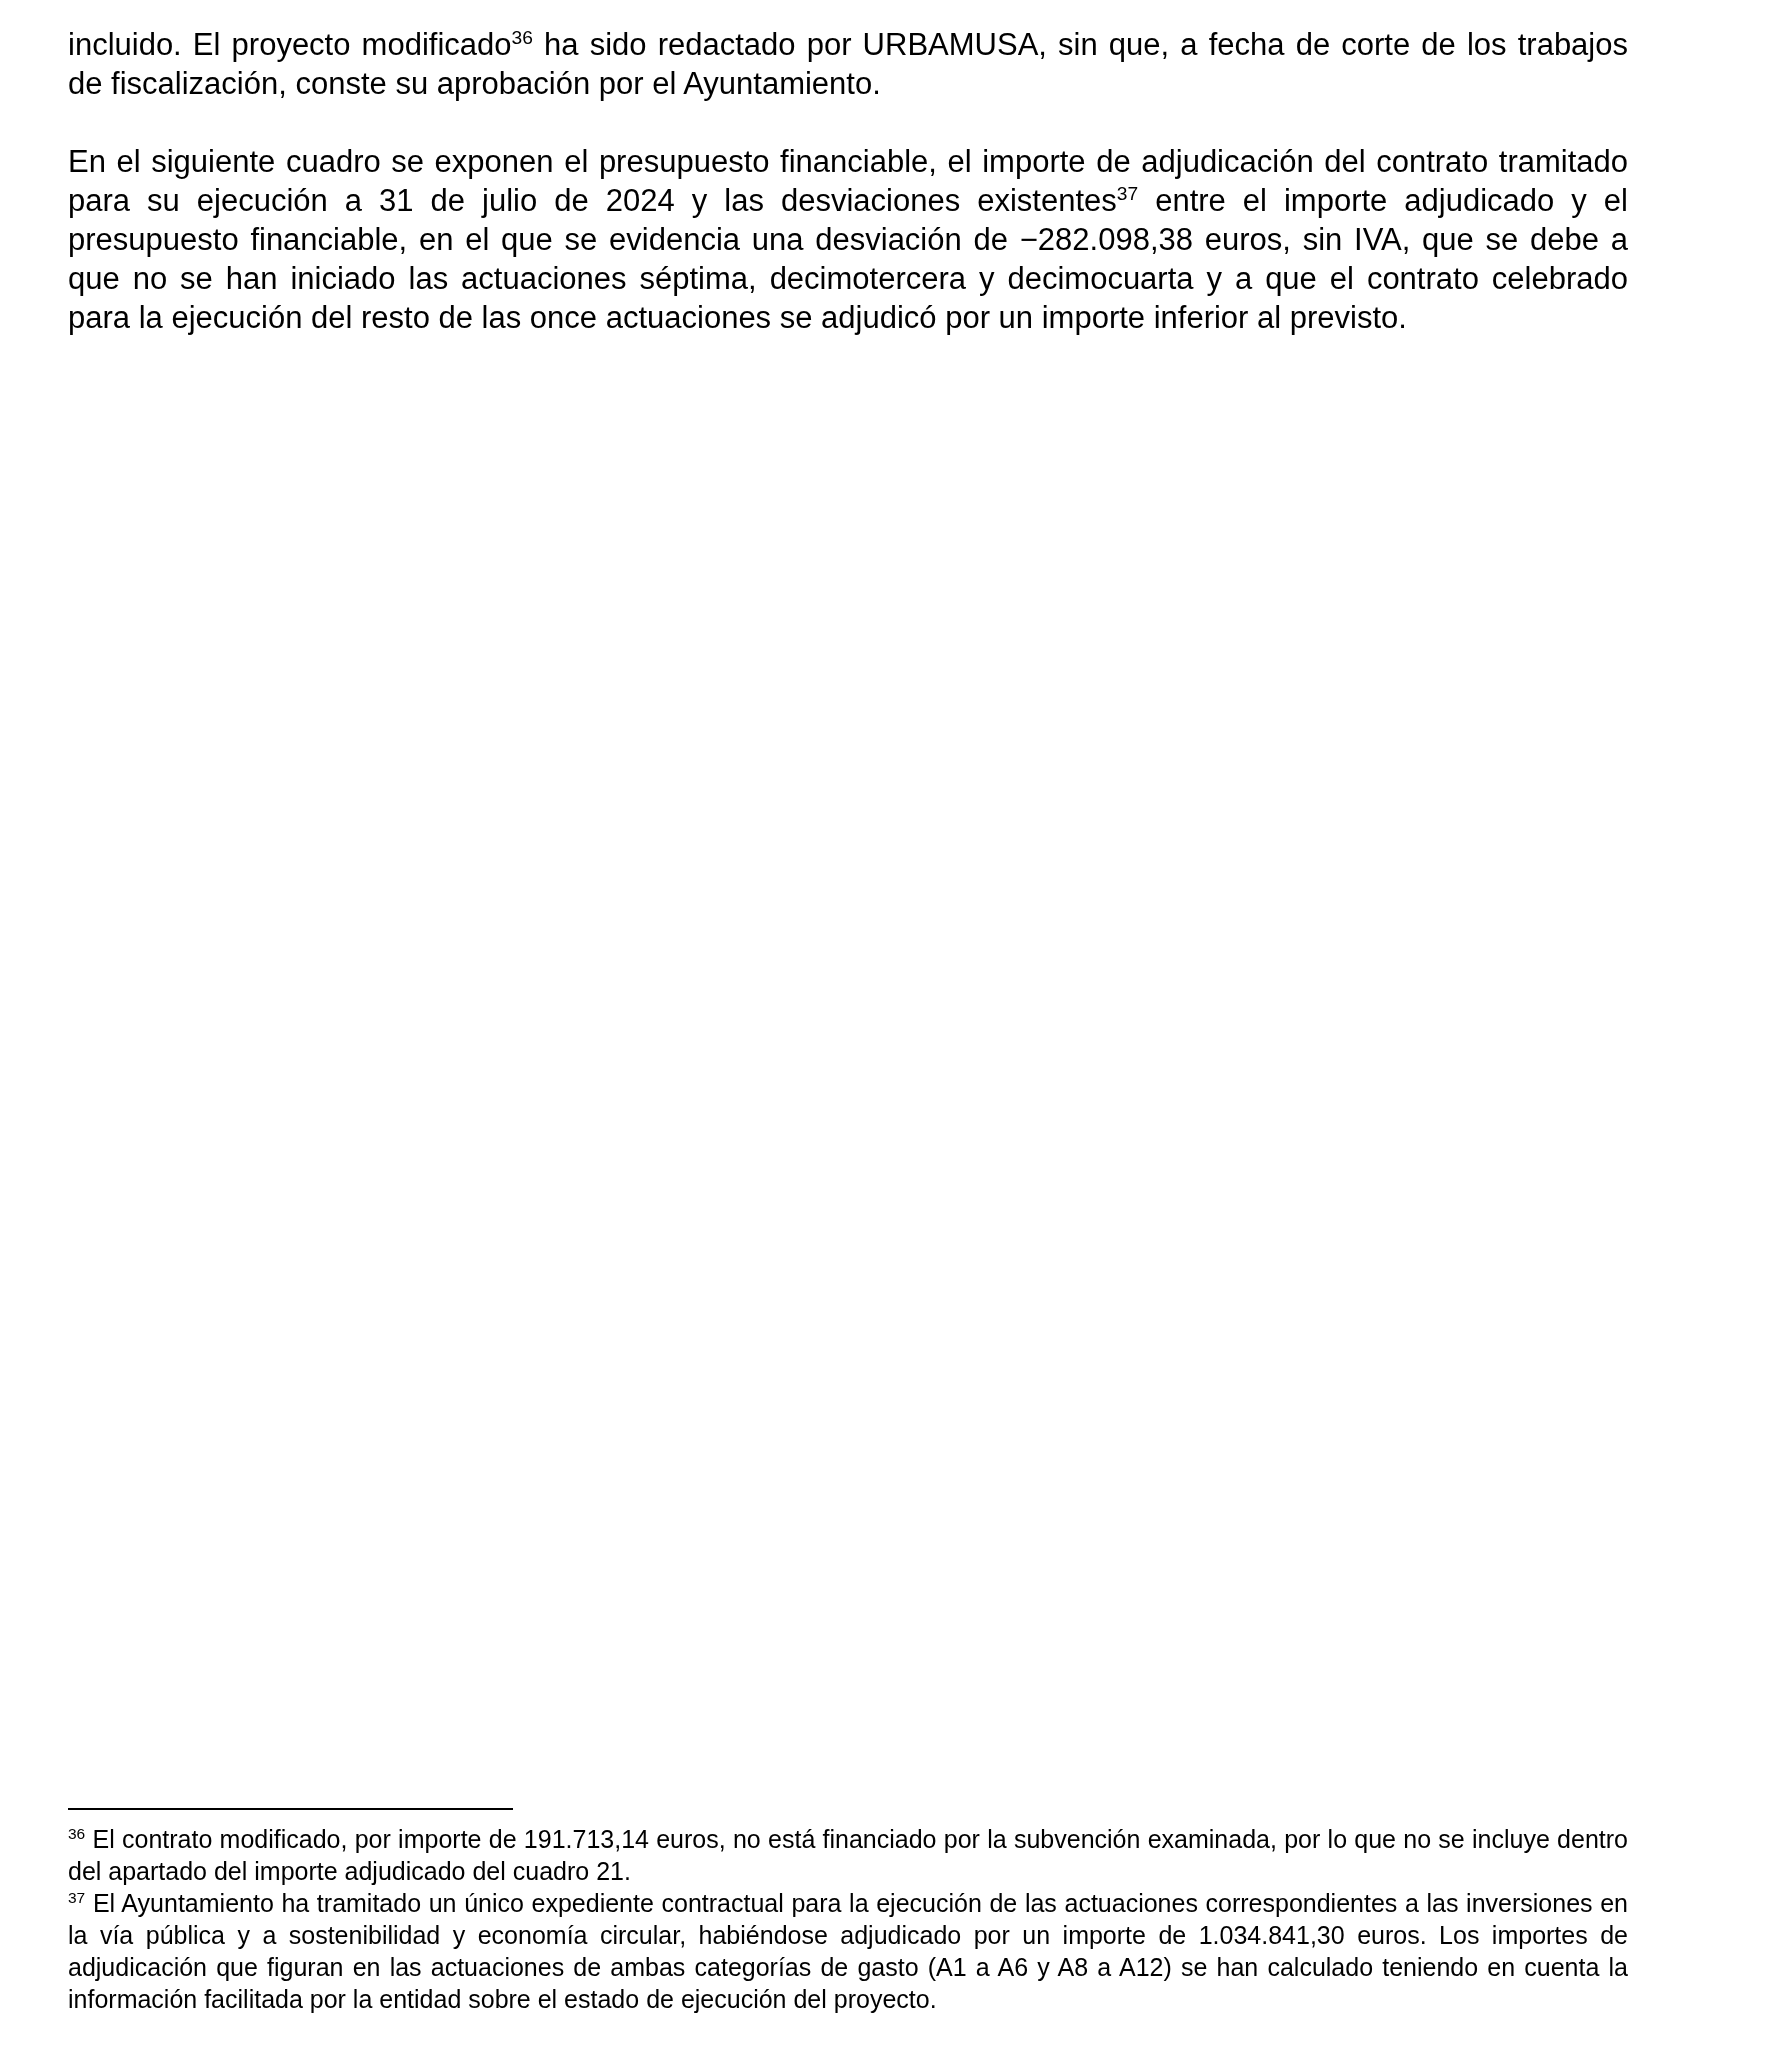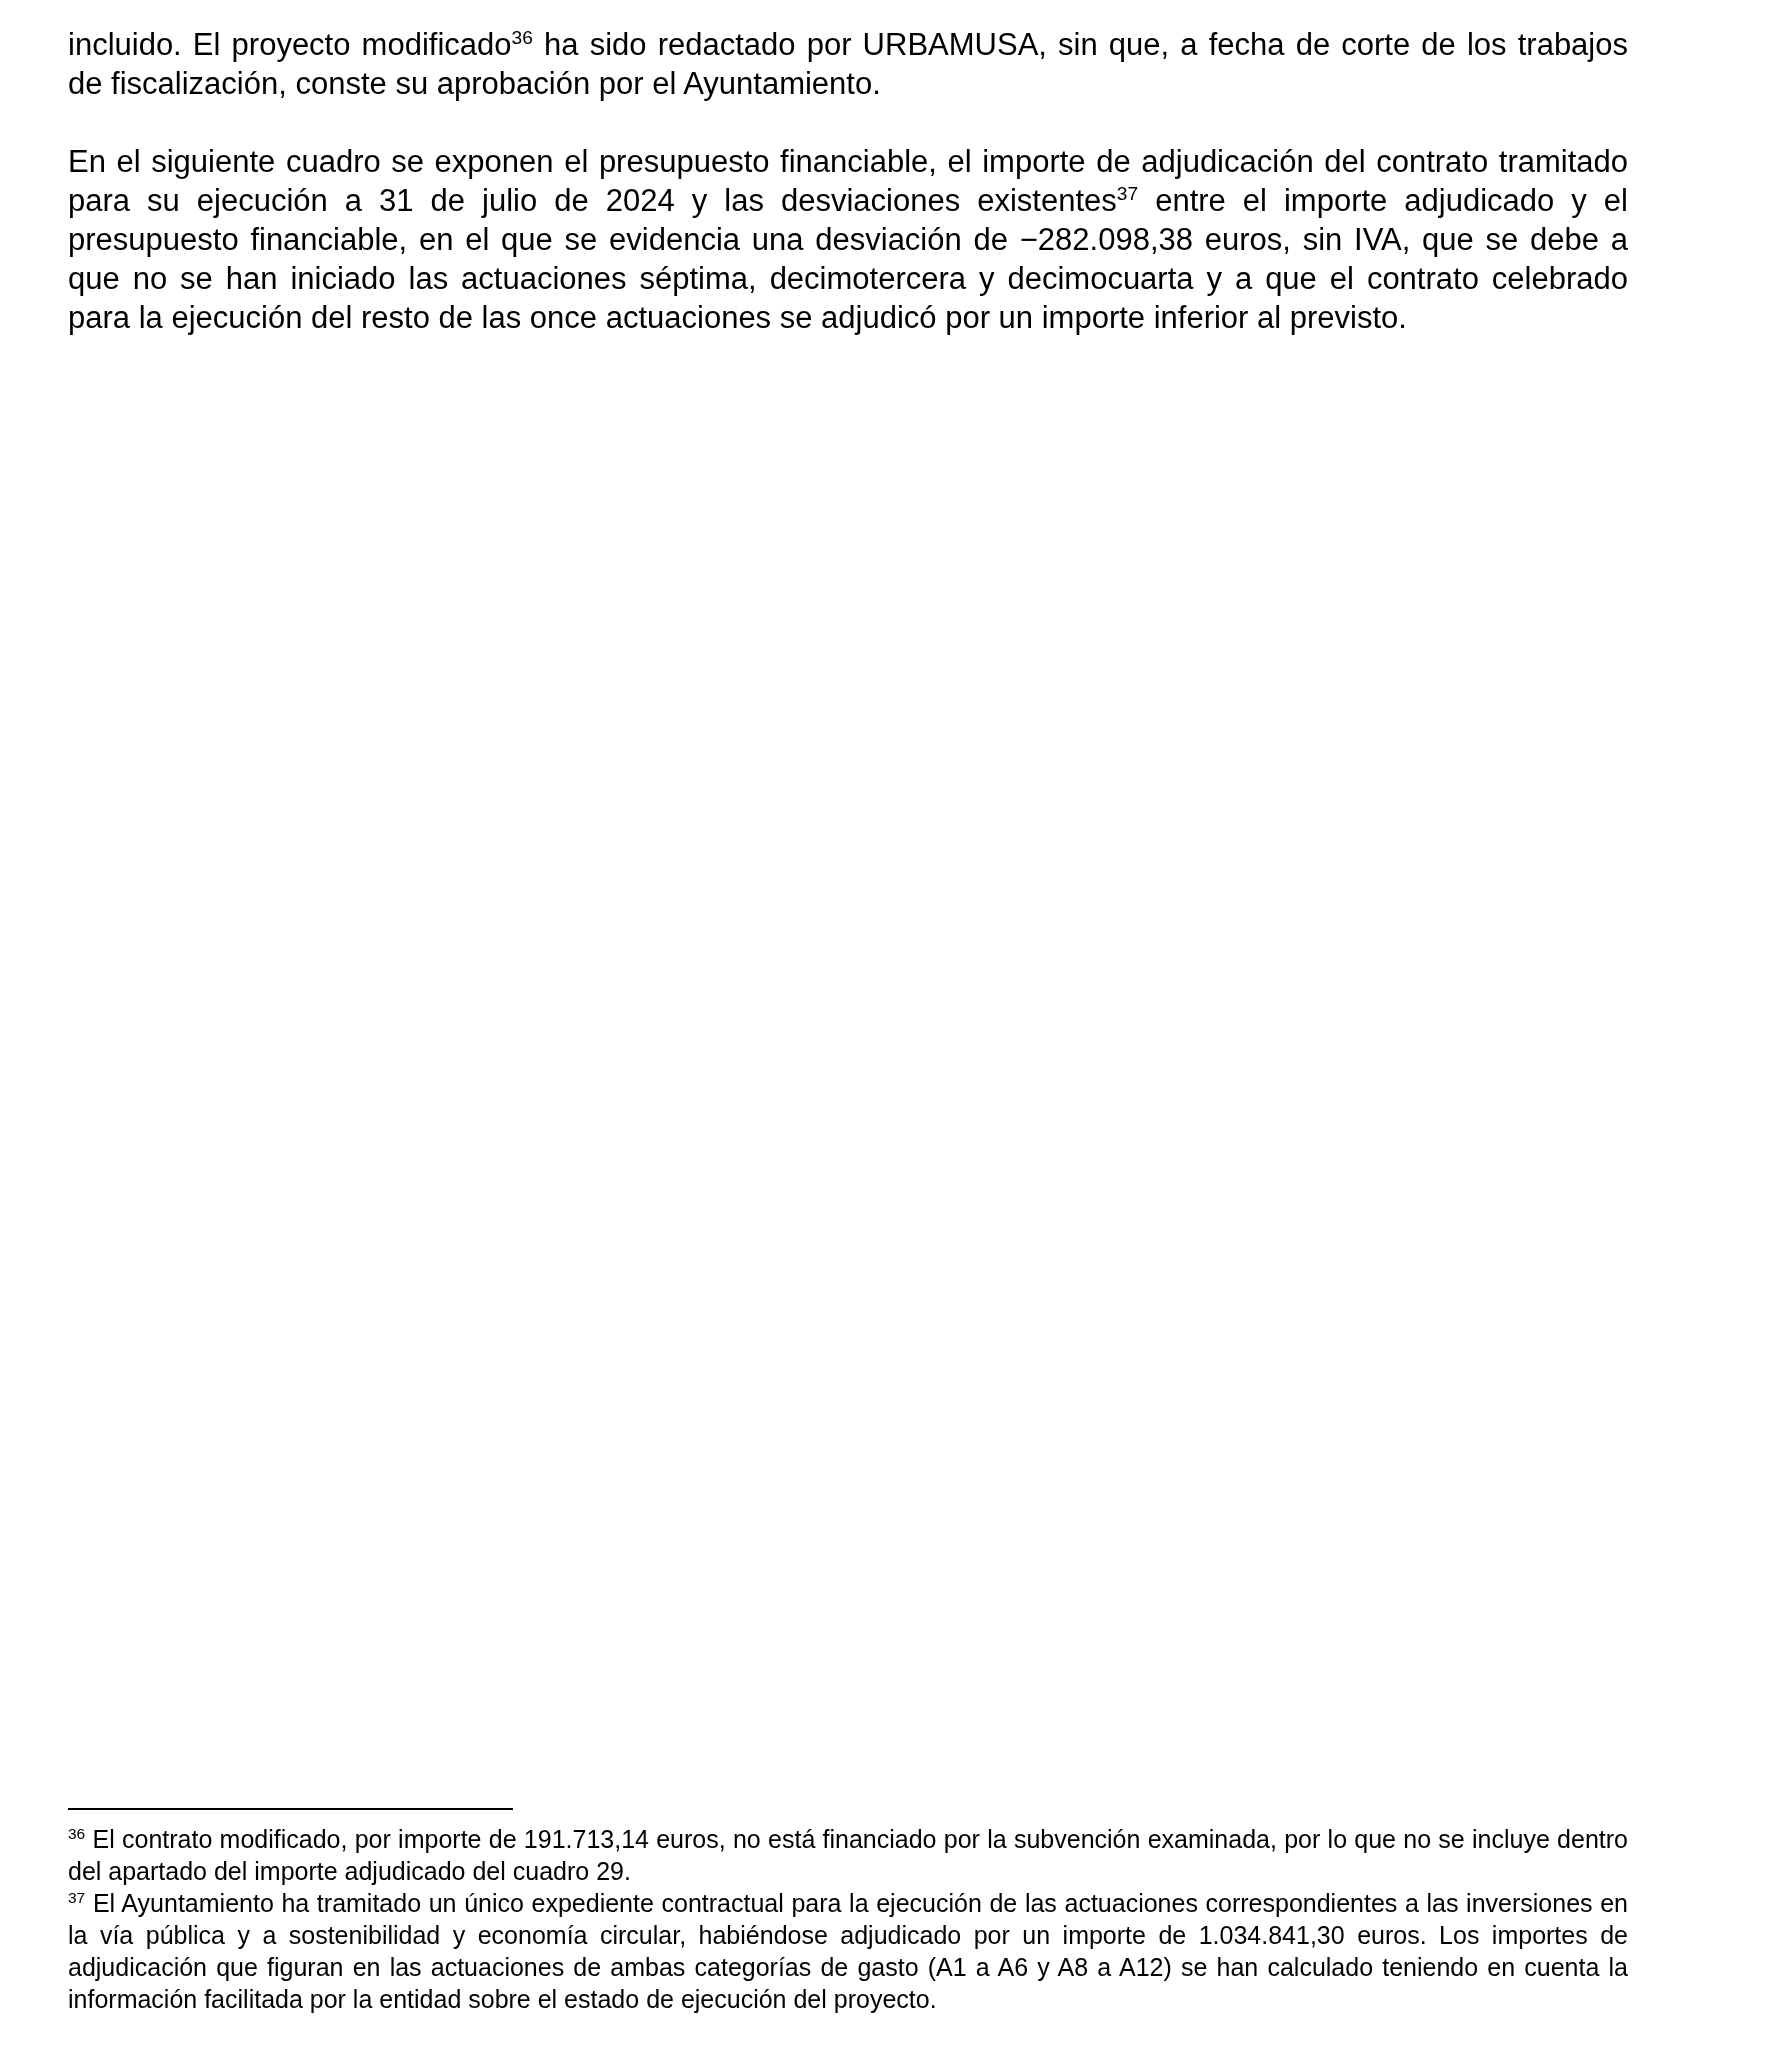--- a/index.html
+++ b/index.html
@@ -56,20 +56,20 @@
     <p class="para"><span>En el siguiente cuadro se exponen el presupuesto financiable, el importe de adjudicación del contrato tramitado para su ejecución a 31 de julio de 2024 y las desviaciones existentes</span><sup class="fn-ref">37</sup><span> entre el importe adjudicado y el presupuesto financiable, en el que se evidencia una desviación de −282.098,38 euros, sin IVA, que se debe a que no se han iniciado las actuaciones séptima, decimotercera y decimocuarta y a que el contrato celebrado para la ejecución del resto de las once actuaciones se adjudicó por un importe inferior al previsto.</span></p>
 
   </div>
 
   <div class="spacer"></div>
 
   <div class="footnotes">
 
     <div class="footnote-rule"></div>
 
-    <p class="footnote"><sup class="fn-ref">36</sup><span> El contrato modificado, por importe de 191.713,14 euros, no está financiado por la subvención examinada, por lo que no se incluye dentro del apartado del importe adjudicado del cuadro 29.</span></p>
+    <p class="footnote"><sup class="fn-ref">36</sup><span> El contrato modificado, por importe de 191.713,14 euros, no está financiado por la subvención examinada, por lo que no se incluye dentro del apartado del importe adjudicado del cuadro 21.</span></p>
 
     <p class="footnote"><sup class="fn-ref">37</sup><span> El Ayuntamiento ha tramitado un único expediente contractual para la ejecución de las actuaciones correspondientes a las inversiones en la vía pública y a sostenibilidad y economía circular, habiéndose adjudicado por un importe de 1.034.841,30 euros. Los importes de adjudicación que figuran en las actuaciones de ambas categorías de gasto (A1 a A6 y A8 a A12) se han calculado teniendo en cuenta la información facilitada por la entidad sobre el estado de ejecución del proyecto.</span></p>
 
   </div>
 
 </div>
 
 
 </body></html>

